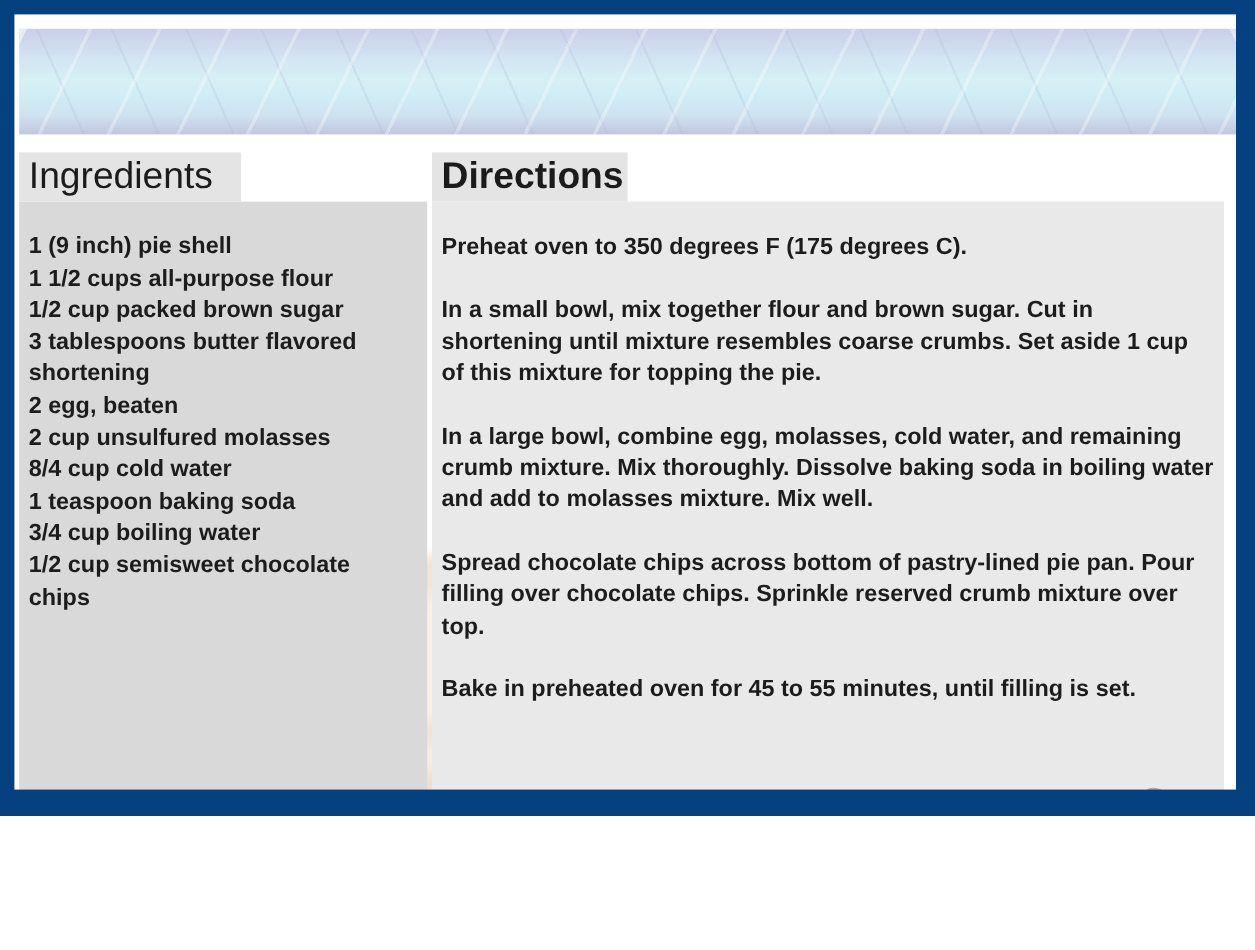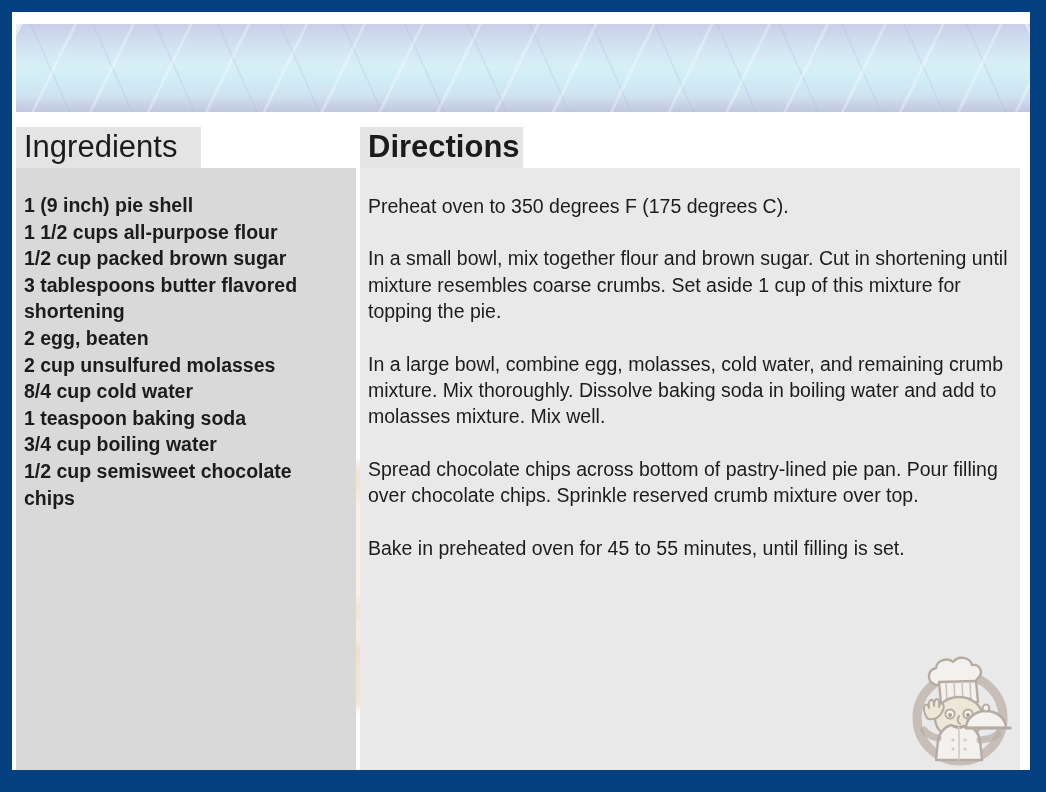--- a/index.html
+++ b/index.html
@@ -8,21 +8,21 @@
     background: #ffffff;
   }
   body {
     font-family: "Liberation Sans", sans-serif;
   }
 
   
   #recipe-card {
     position: relative;
     width: 1046px;
-    height: 792px;
+    height: 680px;
     overflow: hidden;
     background: #ffffff;
     box-sizing: border-box;
   }
 
   
   .frame-bar {
     position: absolute;
     background: #054080;
     z-index: 40;
@@ -180,20 +180,21 @@
   }
   #directions-body {
     position: absolute;
     left: 368px;
     top: 193px;
     width: 645px;
     z-index: 12;
     font-size: 19.5px;
     line-height: 26.4px;
     color: #1c1c1c;
+    font-weight: bold;
   }
   #directions-body p {
     margin: 0 0 26px 0;
   }
   #directions-body p:last-child { margin-bottom: 0; }
 </style>
 </head>
 <body>
 
 <div id="recipe-card">

